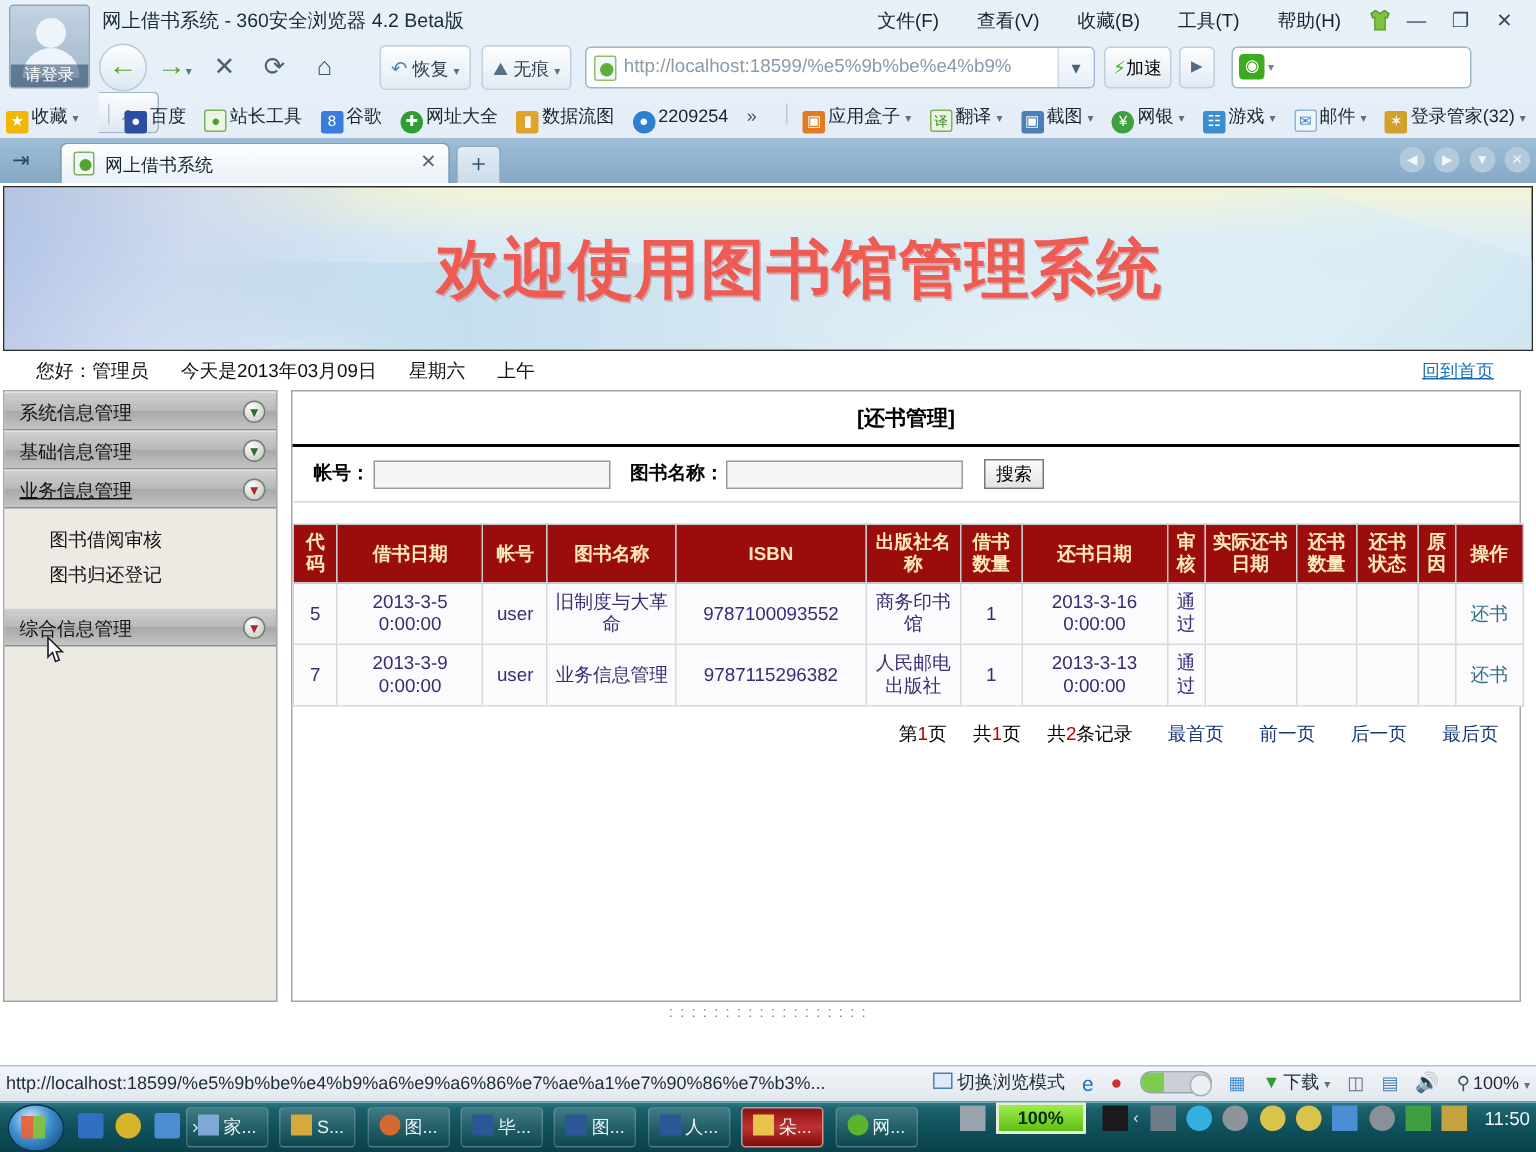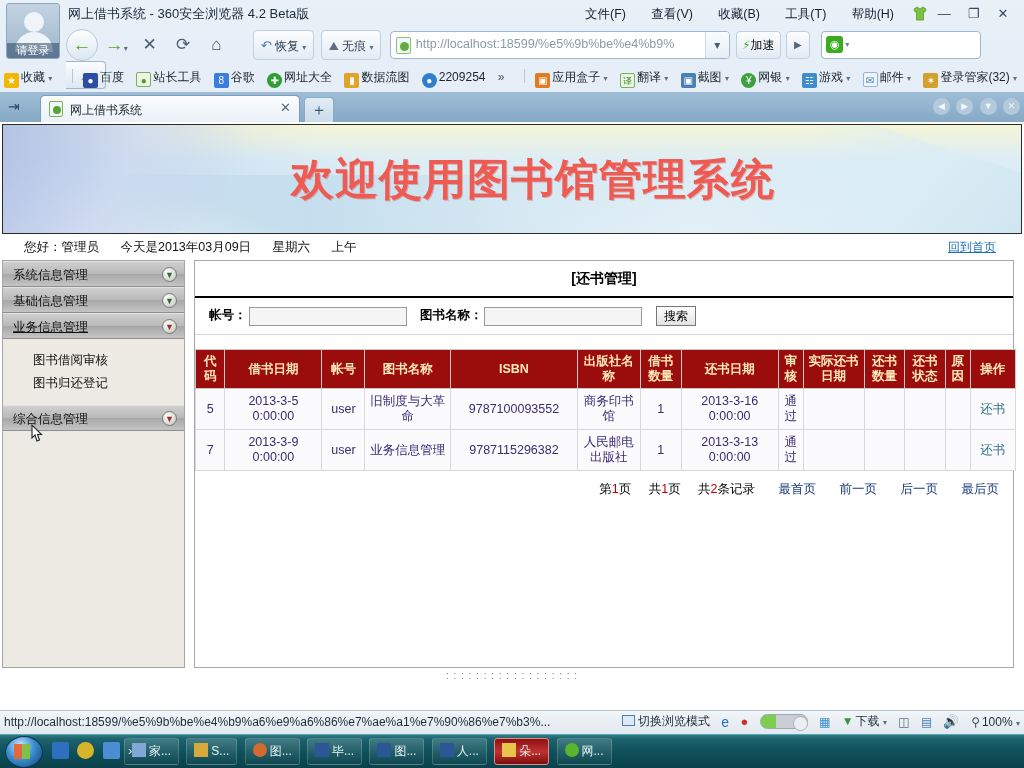--- a/index.html
+++ b/index.html
@@ -604,13 +604,29 @@
   <div id="tasks">
     <span class="task"><span class="ti" style="background:#7fa9d4"></span><span>家...</span></span>
     <span class="task"><span class="ti" style="background:#d6a93c"></span><span>S...</span></span>
     <span class="task"><span class="ti" style="background:#d46a2e;border-radius:50%"></span><span>图...</span></span>
     <span class="task"><span class="ti" style="background:#2b5797"></span><span>毕...</span></span>
     <span class="task"><span class="ti" style="background:#2b5797"></span><span>图...</span></span>
     <span class="task"><span class="ti" style="background:#2b5797"></span><span>人...</span></span>
     <span class="task active"><span class="ti" style="background:#e8c44a"></span><span>朵...</span></span>
     <span class="task"><span class="ti" style="background:#5bb430;border-radius:50%"></span><span>网...</span></span>
   </div>
+  <div id="tray">
+    <span class="tri" style="background:#9aa4ad"></span>
+    <span id="battery">100%</span>
+    <span class="tri" style="background:#1a1a1a"></span>
+    <span style="color:#d4e8ec;font-size:11px;vertical-align:middle">‹</span>
+    <span class="tri" style="background:#6f7d88"></span>
+    <span class="tri" style="background:#34b0e0;border-radius:50%"></span>
+    <span class="tri" style="background:#8d949b;border-radius:50%"></span>
+    <span class="tri" style="background:#d8c44a;border-radius:50%"></span>
+    <span class="tri" style="background:#d8c44a;border-radius:50%"></span>
+    <span class="tri" style="background:#4b8ed4"></span>
+    <span class="tri" style="background:#8a9199;border-radius:50%"></span>
+    <span class="tri" style="background:#3f9e3f"></span>
+    <span class="tri" style="background:#c2a33e"></span>
+    <span id="clock">11:50</span>
+  </div>
 </div>
 
 </body></html>

